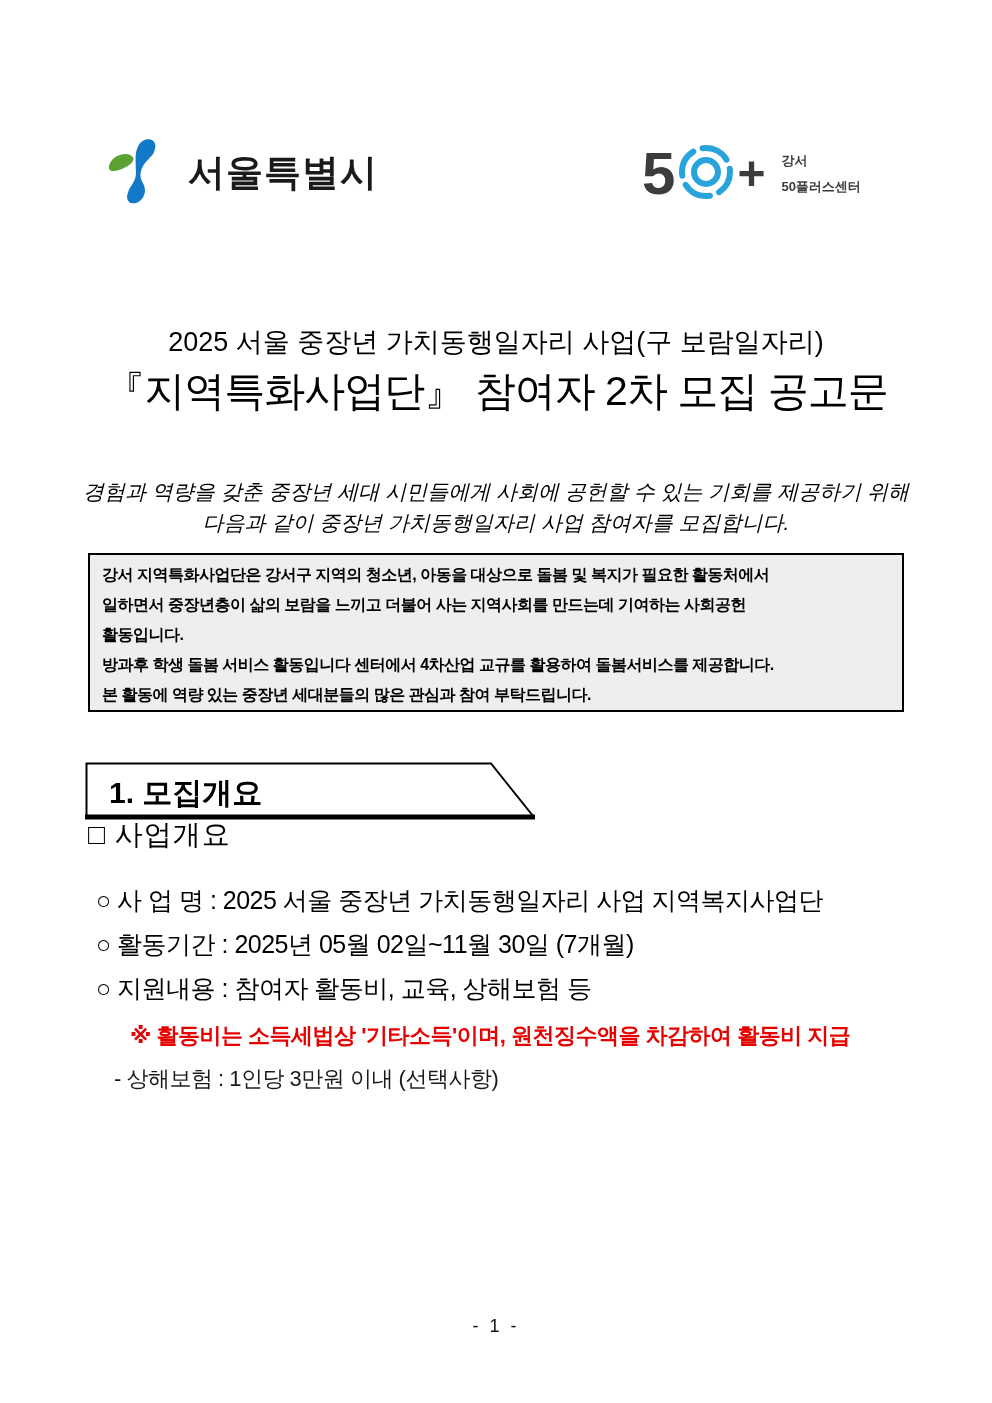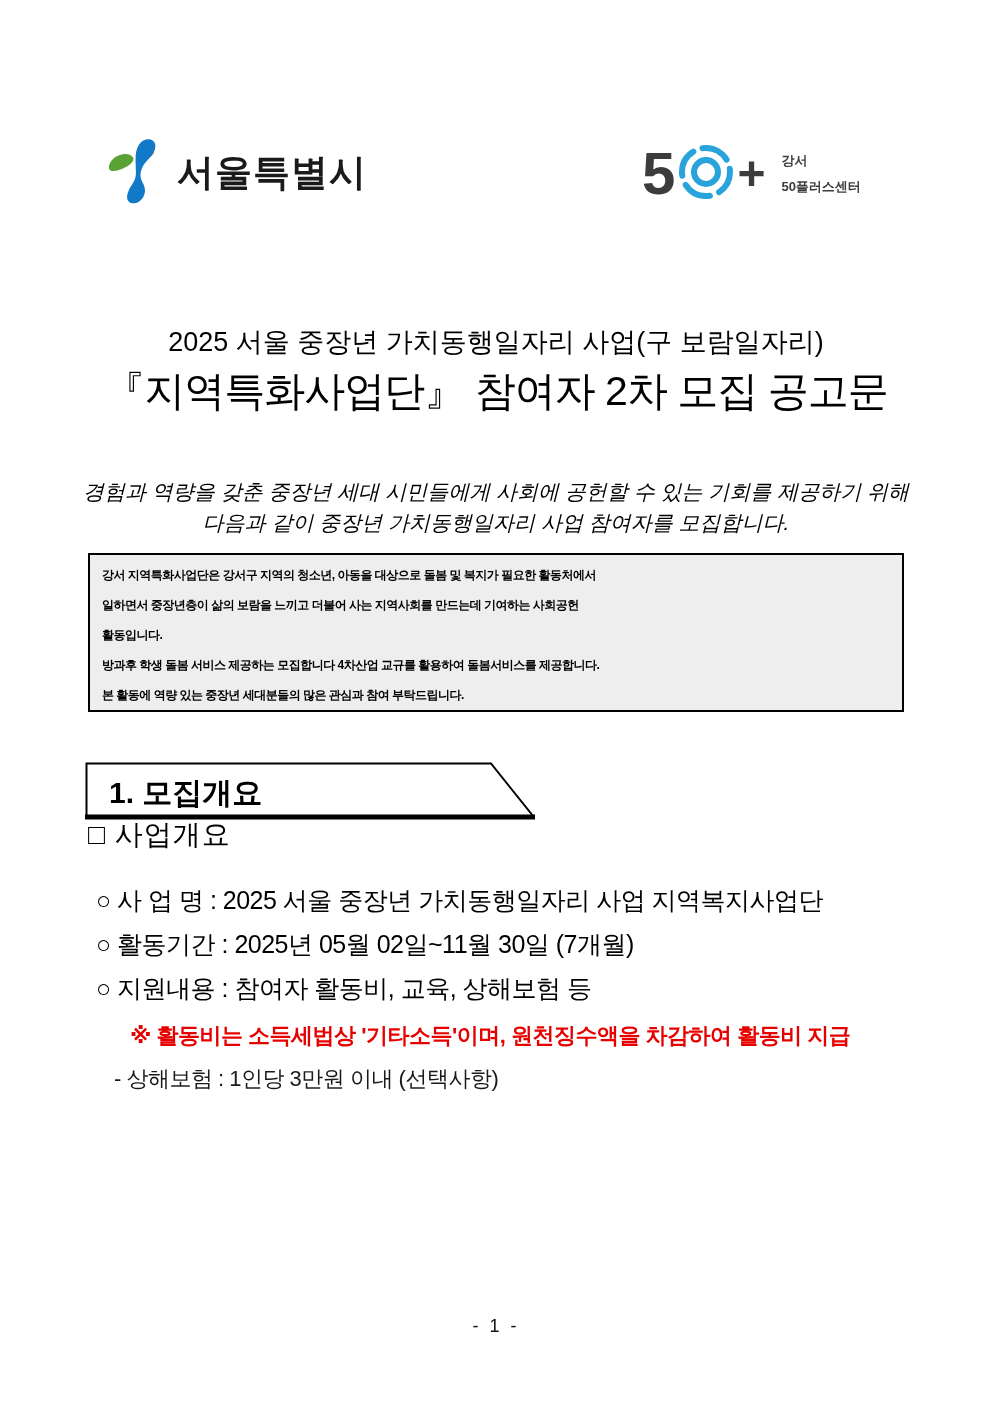--- a/index.html
+++ b/index.html
@@ -10,21 +10,21 @@
     margin:0 auto;
     background:#ffffff;
     font-family:"Liberation Sans","DejaVu Sans",sans-serif;
     color:#000;
     overflow:hidden;
   }
 
   
   .header-left {
     position:absolute; left:103px; top:136px;
-    display:flex; align-items:center; gap:12px;
+    display:flex; align-items:center; gap:23px;
   }
   .seoul-wordmark {
     font-size:37px; font-weight:800; color:#1a1a1a; letter-spacing:1px;
   }
   .header-right {
     position:absolute; left:642px; top:142px;
     display:flex; align-items:center;
   }
   .fp-five  { font-size:60px; font-weight:700; color:#3c3c3c; line-height:60px; }
   .fp-circle{ margin:0 1px; }
@@ -51,21 +51,21 @@
   .intro {
     position:absolute; top:476px; left:0; width:100%;
     text-align:center; font-style:italic; font-size:21px; line-height:31px;
   }
 
   
   .summary-box {
     position:absolute; left:88px; top:553px; width:816px; height:159px;
     background:#eeeeee; border:2px solid #000;
     padding:5px 12px 0 12px;
-    font-weight:700; font-size:12px; line-height:30px;
+    font-weight:700; font-size:16px; line-height:30px;
     letter-spacing:-0.5px;
   }
   .summary-box .box-line { white-space:nowrap; }
 
   
   .banner { position:absolute; left:85px; top:762px; width:452px; height:60px;padding-left:8px; }
   .banner svg { position:absolute; left:0; top:0; }
   .banner-text {
     position:absolute; left:24px; top:11px;
     font-size:30px; font-weight:800; letter-spacing:0px;
@@ -130,21 +130,21 @@
 
   <div class="intro">
     <div>경험과 역량을 갖춘 중장년 세대 시민들에게 사회에 공헌할 수 있는 기회를 제공하기 위해</div>
     <div>다음과 같이 중장년 가치동행일자리 사업 참여자를 모집합니다.</div>
   </div>
 
   <div class="summary-box">
     <div class="box-line">강서 지역특화사업단은 강서구 지역의 청소년, 아동을 대상으로 돌봄 및 복지가 필요한 활동처에서</div>
     <div class="box-line">일하면서 중장년층이 삶의 보람을 느끼고 더불어 사는 지역사회를 만드는데 기여하는 사회공헌</div>
     <div class="box-line">활동입니다.</div>
-    <div class="box-line">방과후 학생 돌봄 서비스 제공하는 모집합니다 4차산업 교규를 활용하여 돌봄서비스를 제공합니다.</div>
+    <div class="box-line">방과후 학생 돌봄 서비스 활동입니다 센터에서 4차산업 교규를 활용하여 돌봄서비스를 제공합니다.</div>
     <div class="box-line">본 활동에 역량 있는 중장년 세대분들의 많은 관심과 참여 부탁드립니다.</div>
   </div>
 
   <div class="banner">
     <svg width="452" height="60" viewBox="0 0 452 60">
       <polygon points="1.5,1.5 406,1.5 448,54 1.5,54" fill="#ffffff" stroke="#000000" stroke-width="2"></polygon>
       <line x1="0" y1="55" x2="450" y2="55" stroke="#000000" stroke-width="5"></line>
     </svg>
     <div class="banner-text">1. 모집개요</div>
   </div>

